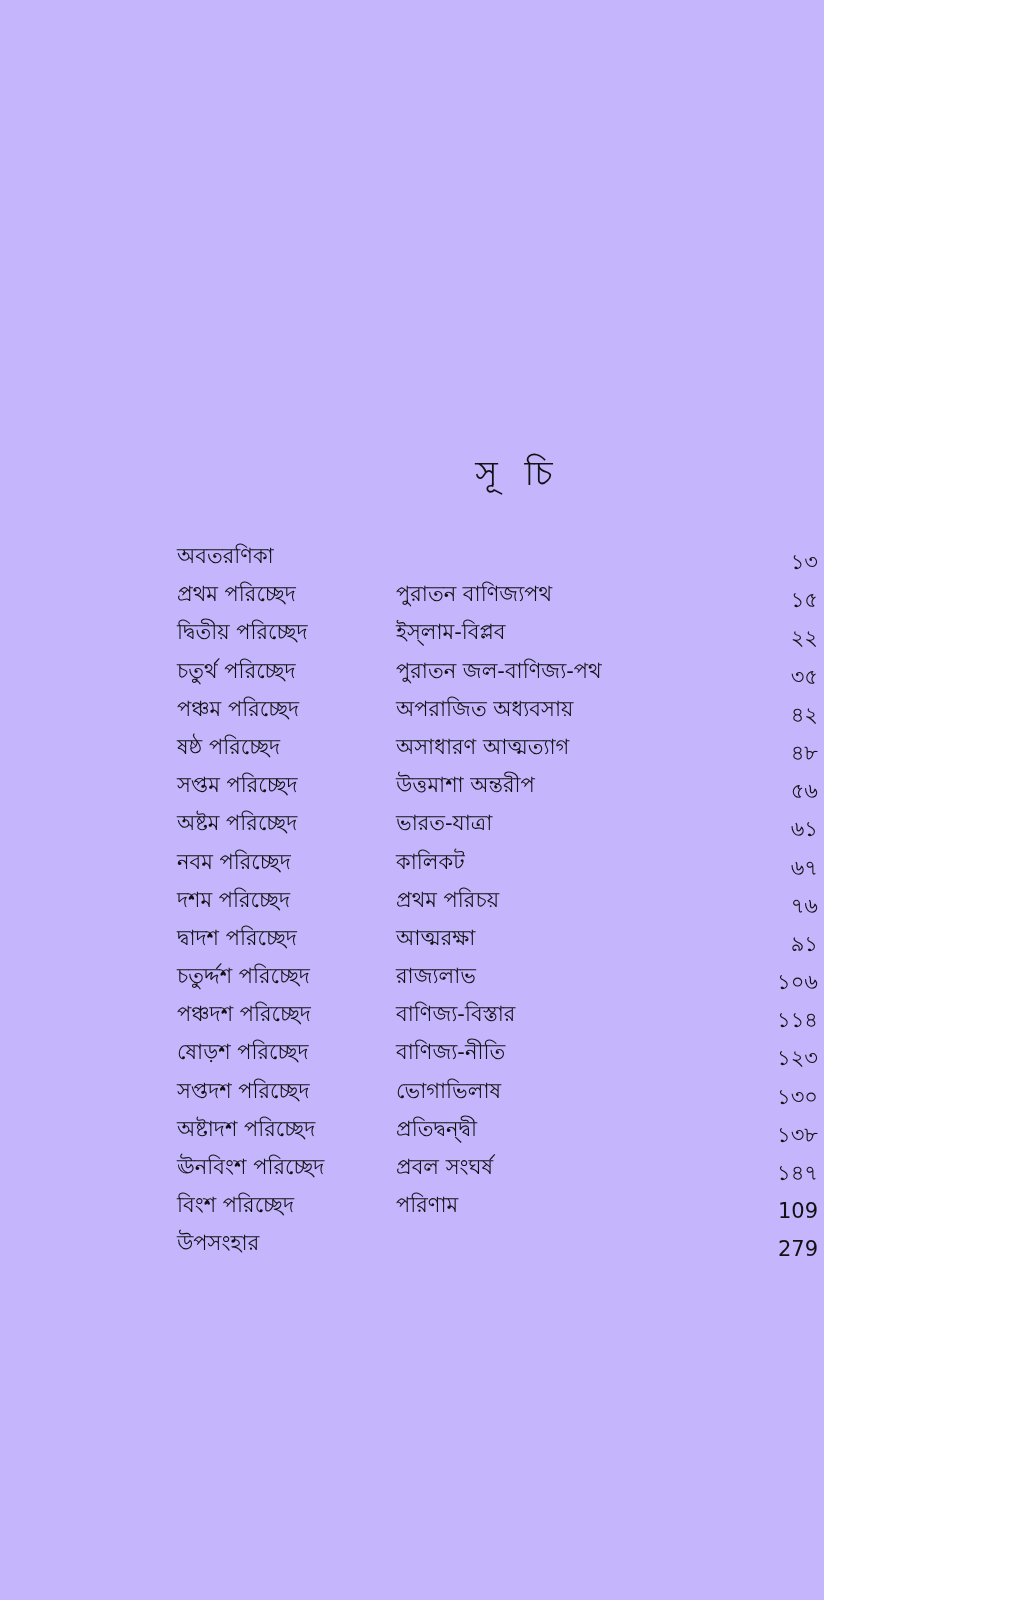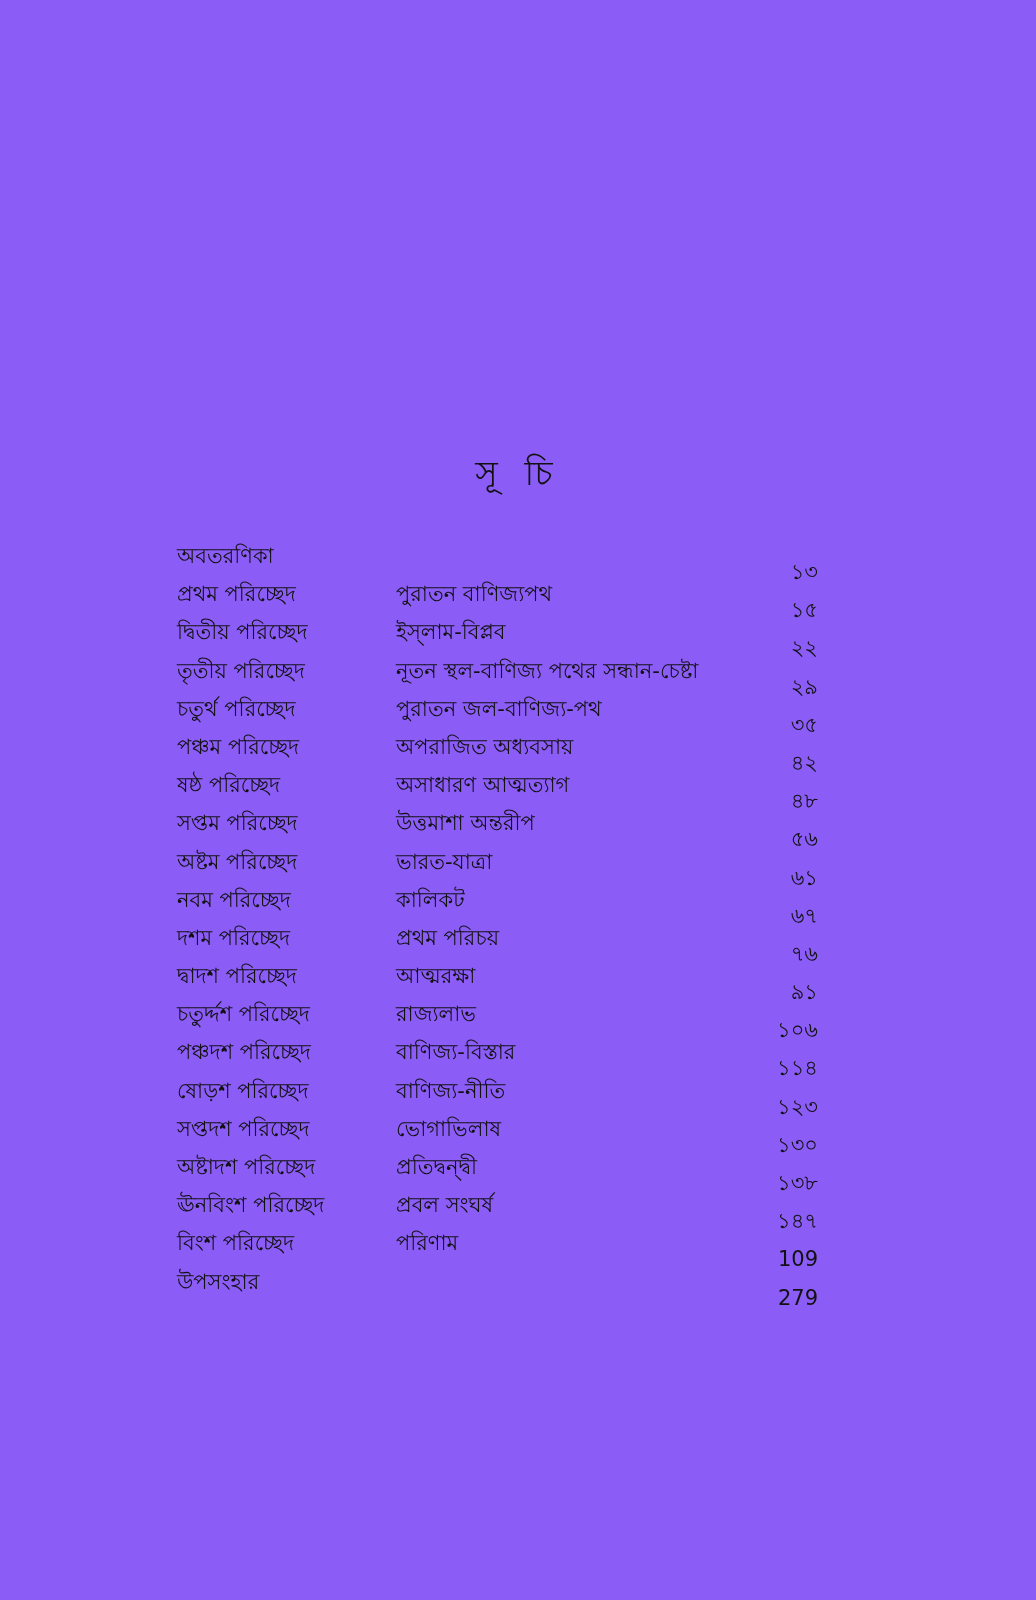--- a/index.html
+++ b/index.html
@@ -11,23 +11,23 @@
       width: 1036px;
       height: 1600px;
       position: relative;
       overflow: hidden;
       font-family: "DejaVu Sans", "Liberation Sans", sans-serif;
       color: #111111;
     }
     .page {
       position: absolute;
       left: 0; top: 0;
-      width: 1036px;
+      width: 824px;
       height: 1600px;
-      background: #8b5cf6;
+      background: #c4b5fd;
     }
     .title {
       position: absolute;
       left: 0;
       width: 1036px;
       top: 448px;
       text-align: center;
       font-size: 34px;
       letter-spacing: 8px;
       line-height: 50px;
@@ -53,21 +53,21 @@
     .col-title {
       position: absolute;
       left: 376px;
       top: 0;
       white-space: nowrap;
       margin-left: 20px;
     }
     .col-page {
       position: absolute;
       right: 218px;
-      top: 16px;
+      top: 6px;
       text-align: right;
       white-space: nowrap;
     }
   </style>
 </head>
 <body>
 
 <div class="page">
 
   <div class="title">সূ চি</div>
@@ -80,25 +80,20 @@
     </div>
     <div class="row">
       <span class="col-chapter">প্রথম পরিচ্ছেদ</span>
       <span class="col-title">পুরাতন বাণিজ্যপথ</span>
       <span class="col-page">১৫</span>
     </div>
     <div class="row">
       <span class="col-chapter">দ্বিতীয় পরিচ্ছেদ</span>
       <span class="col-title">ইস্‌লাম-বিপ্লব</span>
       <span class="col-page">২২</span>
-    </div>
-    <div class="row">
-      <span class="col-chapter">তৃতীয় পরিচ্ছেদ</span>
-      <span class="col-title">নূতন স্থল-বাণিজ্য পথের সন্ধান-চেষ্টা</span>
-      <span class="col-page">২৯</span>
     </div>
     <div class="row">
       <span class="col-chapter">চতুর্থ পরিচ্ছেদ</span>
       <span class="col-title">পুরাতন জল-বাণিজ্য-পথ</span>
       <span class="col-page">৩৫</span>
     </div>
     <div class="row">
       <span class="col-chapter">পঞ্চম পরিচ্ছেদ</span>
       <span class="col-title">অপরাজিত অধ্যবসায়</span>
       <span class="col-page">৪২</span>

